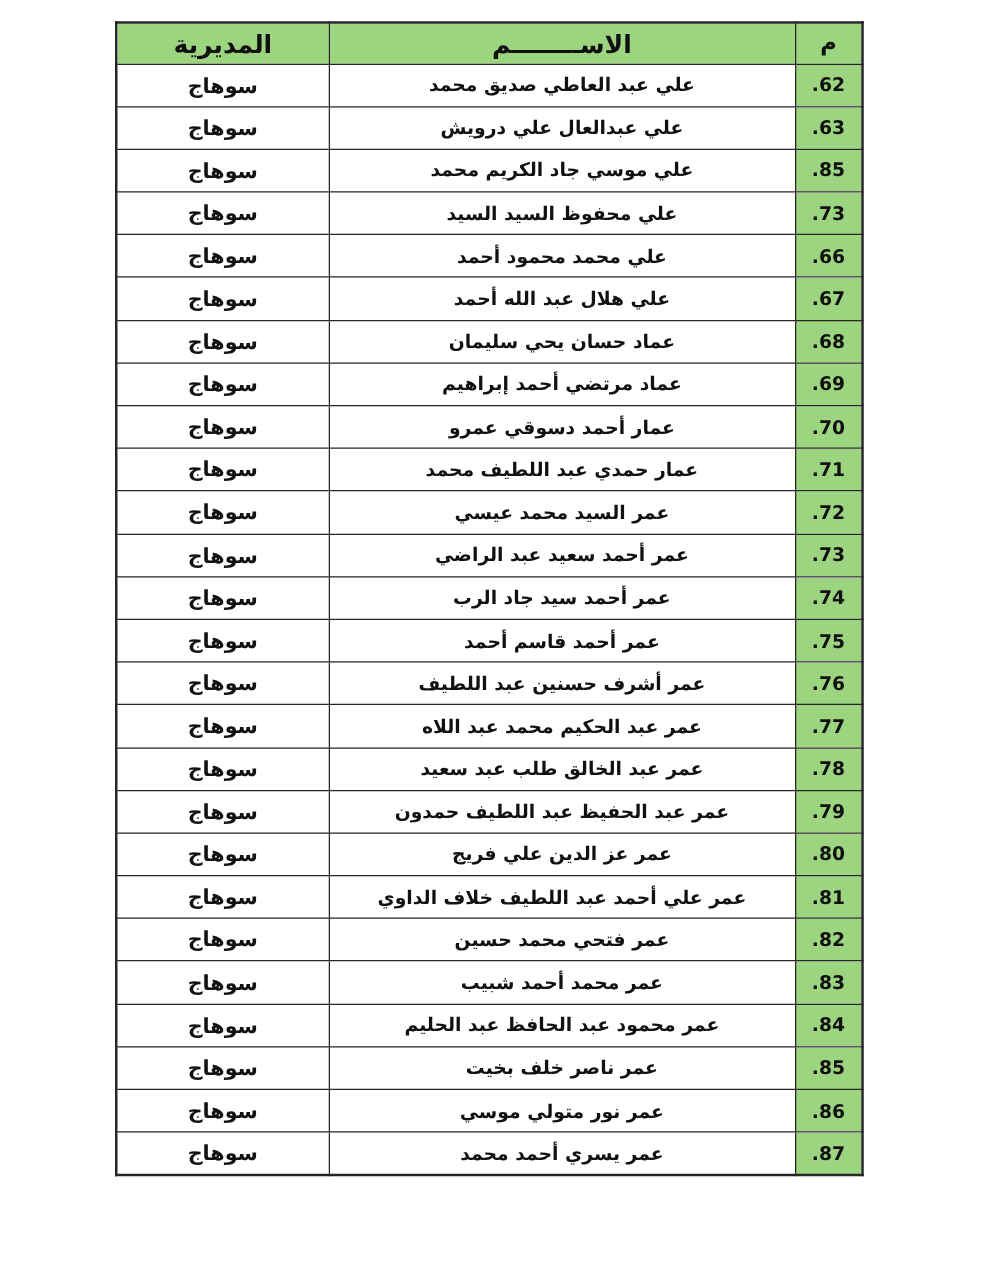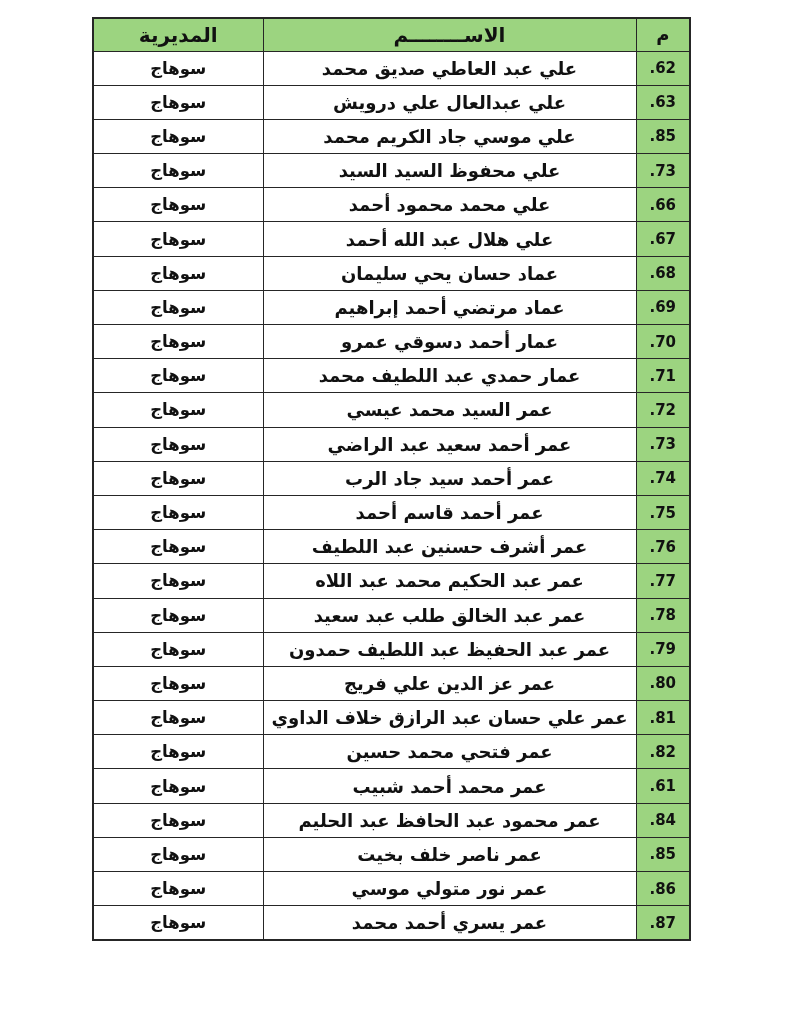--- a/index.html
+++ b/index.html
@@ -46,21 +46,21 @@
   table.roster tbody tr{height:34.2px;}
   th.col-num, td.col-num{
     background:var(--green);
     font-size:15px;
   }
   th.col-num{font-size:18px;}
   th.col-name, th.col-dir{
     background:var(--green);
     font-size:20px;
   }
-  td.col-name{font-size:18px;}
+  td.col-name{font-size:15px;}
   td.col-dir{font-size:16.5px;margin-top:28px;}
   col.c-num{width:54px;}
   col.c-name{width:373px;}
   col.c-dir{width:170px;}
 </style>
 </head>
 <body>
 
 <div class="page">
   <table class="roster" dir="rtl">
@@ -167,30 +167,30 @@
           <td class="col-name">عمر عبد الحفيظ عبد اللطيف حمدون</td>
           <td class="col-dir">سوهاج</td>
         </tr>
         <tr>
           <td class="col-num">80.</td>
           <td class="col-name">عمر عز الدين علي فريج</td>
           <td class="col-dir">سوهاج</td>
         </tr>
         <tr>
           <td class="col-num">81.</td>
-          <td class="col-name">عمر علي حسان عبد الرازق خلاف الداوي</td>
+          <td class="col-name">عمر علي أحمد عبد اللطيف خلاف الداوي</td>
           <td class="col-dir">سوهاج</td>
         </tr>
         <tr>
           <td class="col-num">82.</td>
           <td class="col-name">عمر فتحي محمد حسين</td>
           <td class="col-dir">سوهاج</td>
         </tr>
         <tr>
-          <td class="col-num">61.</td>
+          <td class="col-num">83.</td>
           <td class="col-name">عمر محمد أحمد شبيب</td>
           <td class="col-dir">سوهاج</td>
         </tr>
         <tr>
           <td class="col-num">84.</td>
           <td class="col-name">عمر محمود عبد الحافظ عبد الحليم</td>
           <td class="col-dir">سوهاج</td>
         </tr>
         <tr>
           <td class="col-num">85.</td>

